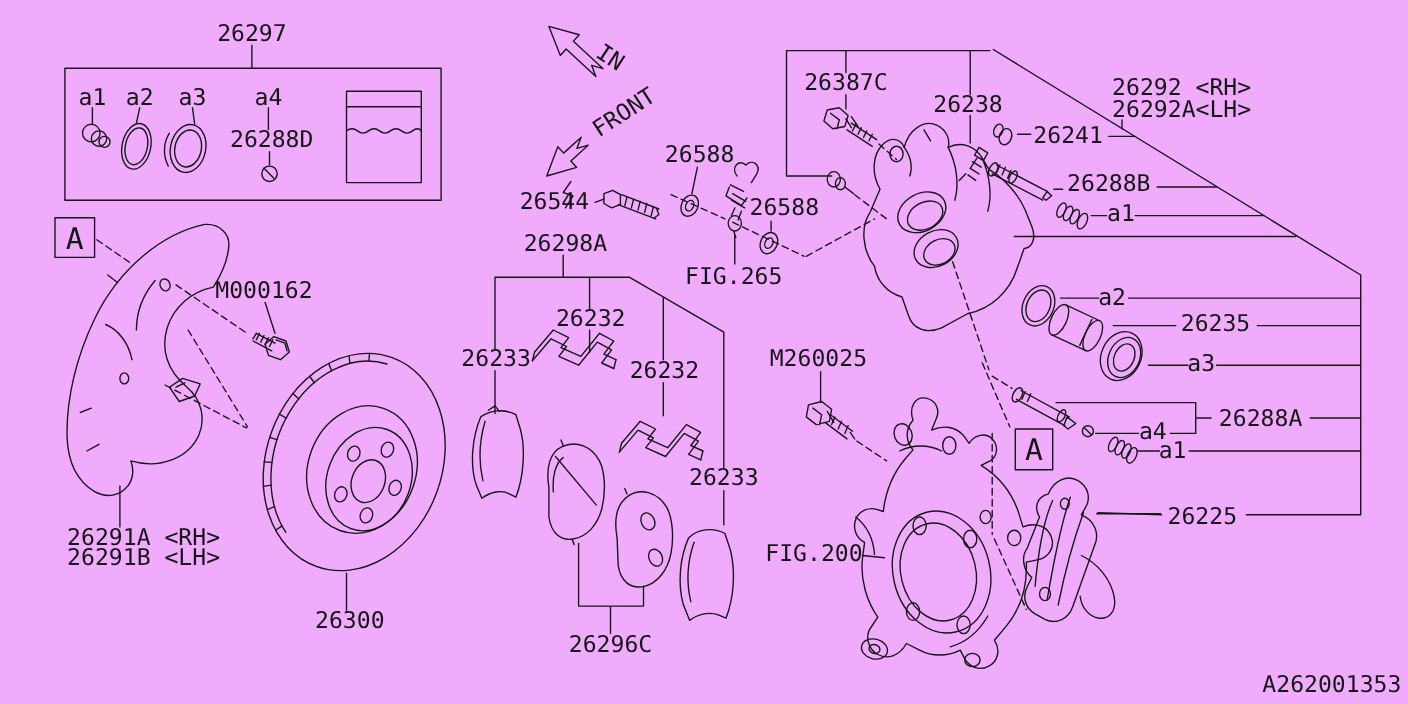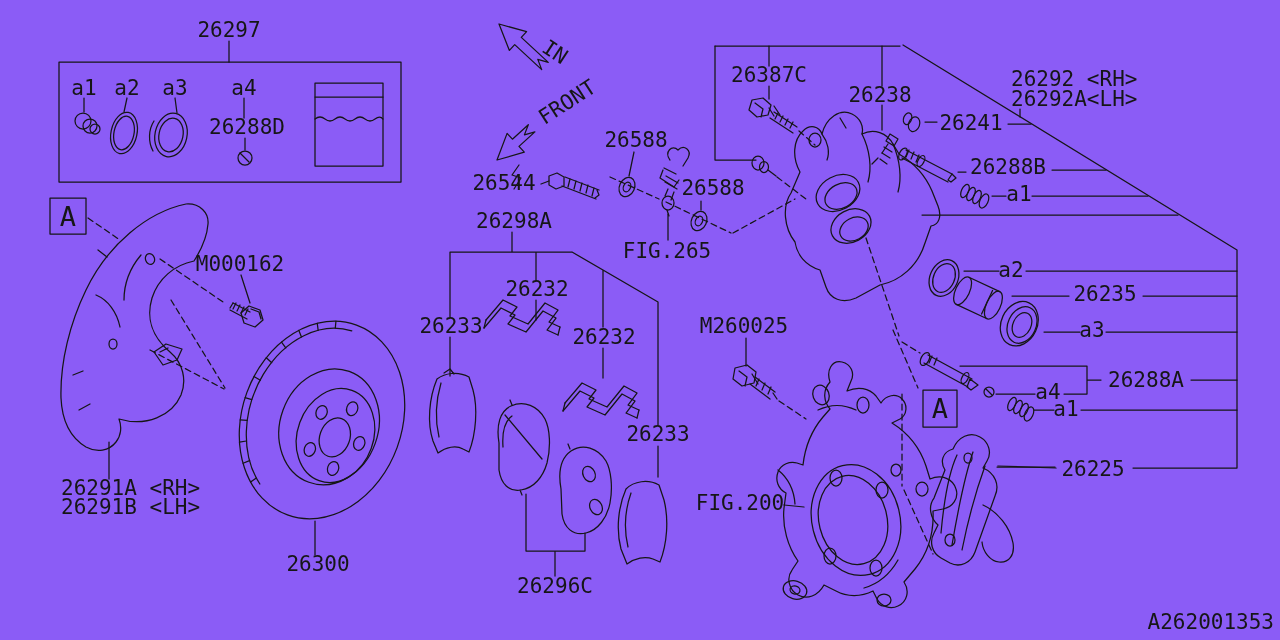--- a/index.html
+++ b/index.html
@@ -1,16 +1,16 @@
 <!DOCTYPE html>
 <html><head>
 <meta charset="utf-8">
 <style>
   html,body{margin:0;padding:0;background:#ffffff;}
-  .stage{position:relative;width:1280px;height:640px;background:#8b5cf6;overflow:hidden;}
+  .stage{position:relative;width:1280px;height:640px;background:#f0abfc;overflow:hidden;}
   svg{display:block;}
   text{
     font-family:"DejaVu Sans Mono","Liberation Mono",monospace;
     font-size:21px;
     fill:#161616;
     white-space:pre;
   }
   .marker{font-size:27px;}
   .art{stroke:#161616;stroke-width:1.25;fill:none;stroke-linecap:round;stroke-linejoin:round;}
   .dash{stroke-dasharray:6 4;}

